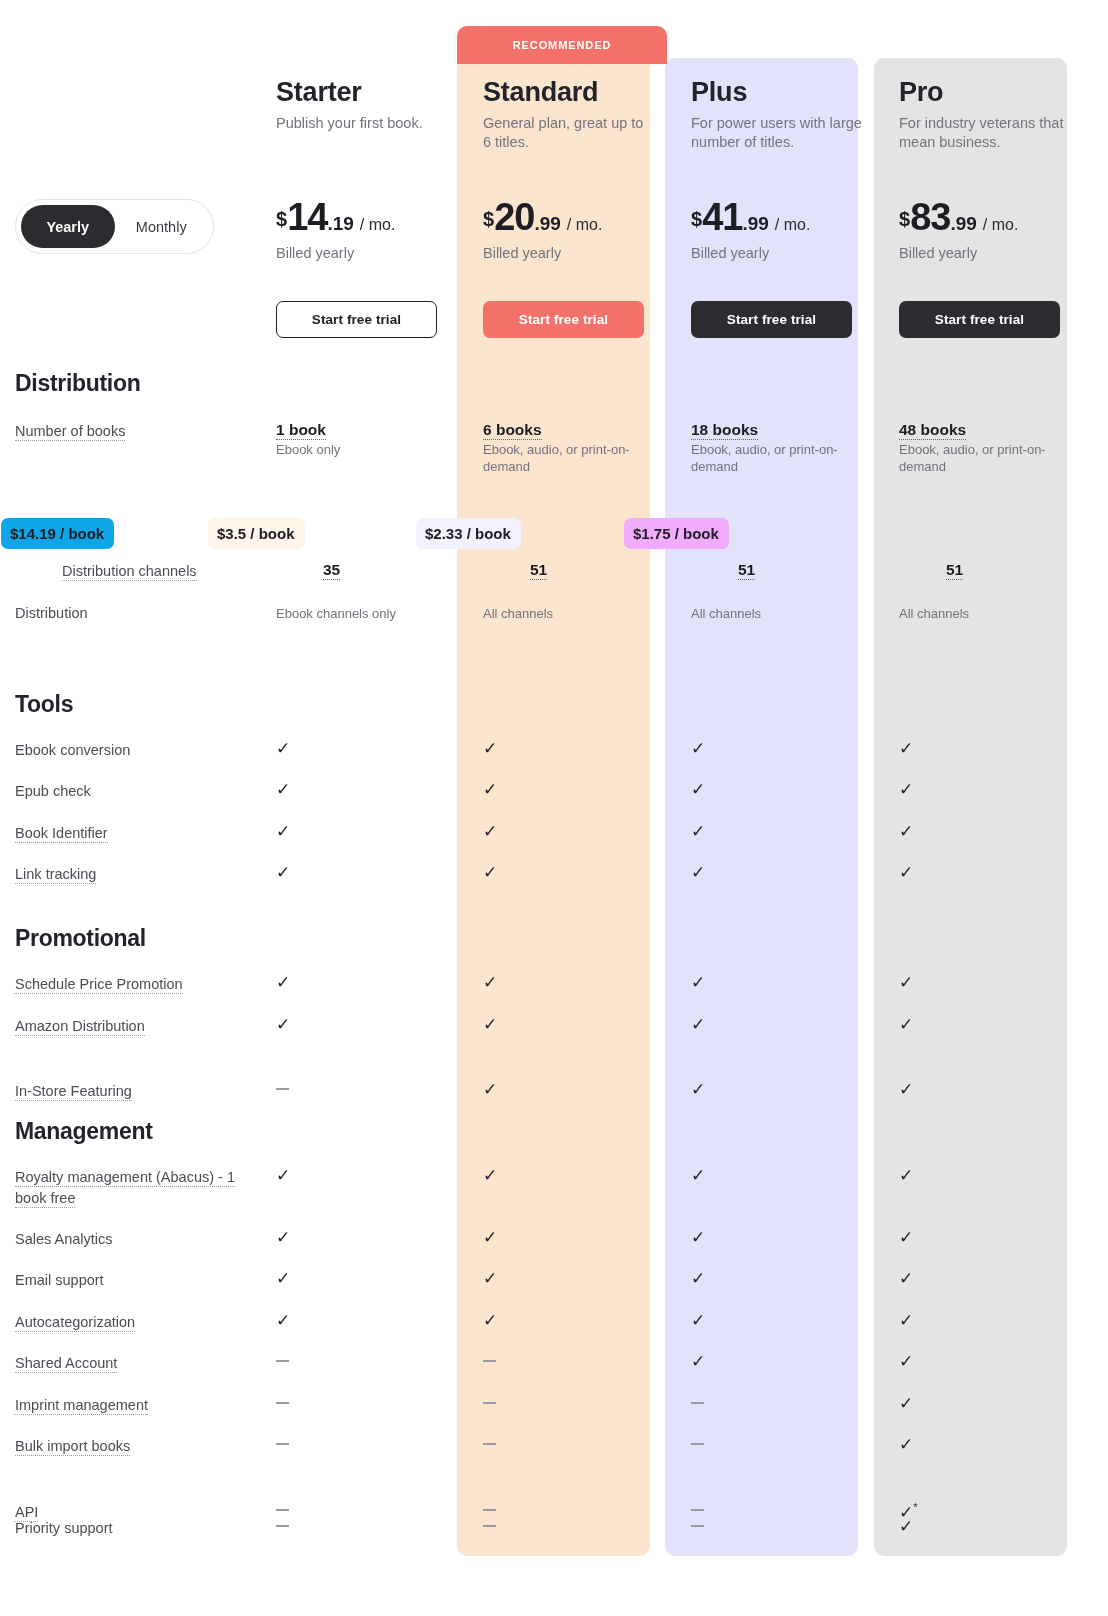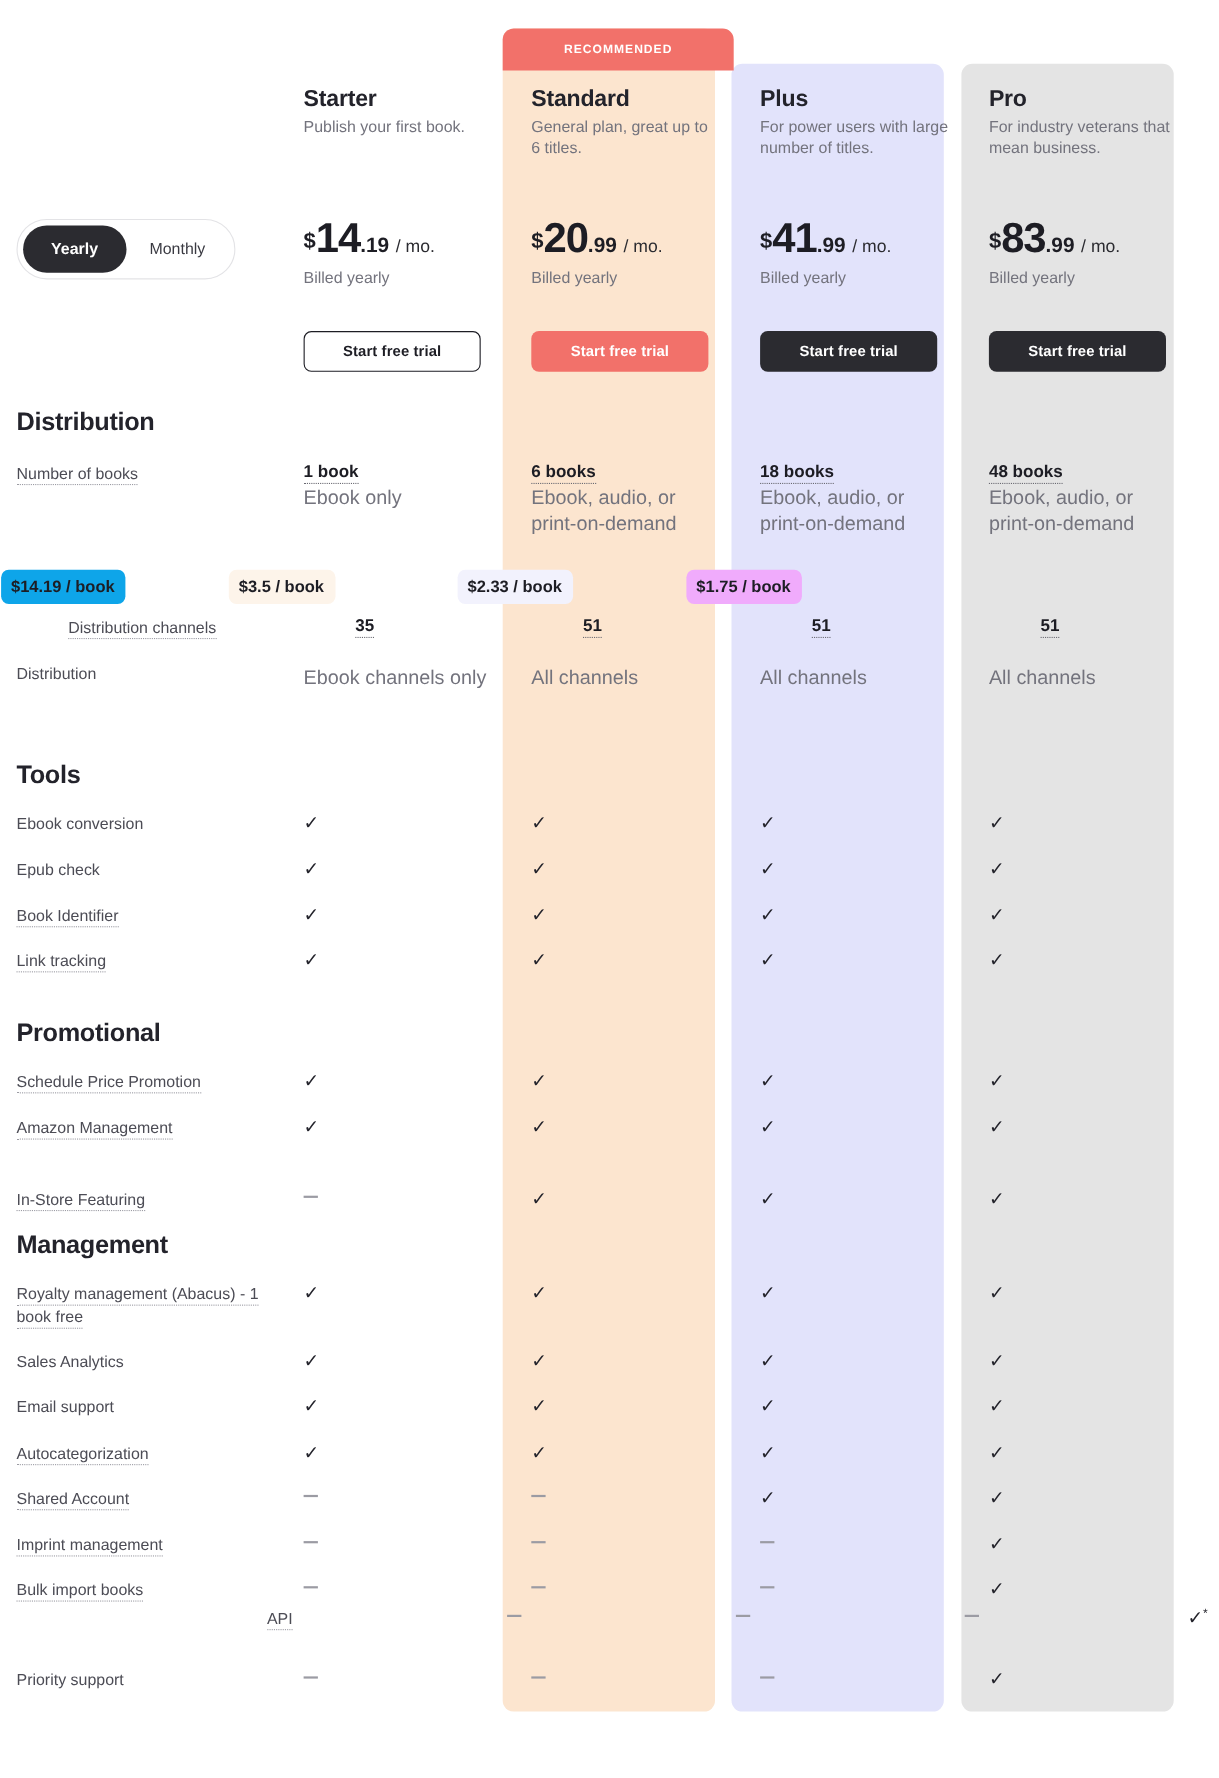--- a/index.html
+++ b/index.html
@@ -53,21 +53,21 @@
     width: 1108px;
     display: flex;
   }
   .c-label { width: 266px; padding-left: 15px; }
   .c-plan  { width: 208px; padding-left: 9px; }
   .c-plan.p0 { padding-left: 10px; }
 
   
   .header { top: 78px; }
   .plan-name {
-    font-size: 21px;
+    font-size: 27px;
     font-weight: bold;
     color: #23232b;
     letter-spacing: -0.2px;
     line-height: 1.1;
     margin-bottom: 6px;
   }
   .plan-desc {
     font-size: 14.5px;
     color: #73737d;
     line-height: 1.3;
@@ -160,21 +160,21 @@
     display: inline;
     padding-bottom: 1px;
   }
   .val-strong {
     font-size: 15.5px;
     font-weight: bold;
     color: #1d1d24;
   }
   .val-strong .dotted { border-bottom: 1.5px dotted #6a6a72; }
   .val-sub {
-    font-size: 18px;
+    font-size: 13px;
     color: #73737d;
     line-height: 1.33;
     max-width: 168px;
     margin-top: 2px;
   }
   .pill {
     display: inline-block;
     font-size: 15px;
     font-weight: bold;
     color: #1d1d24;
@@ -402,21 +402,21 @@
         <div class="c-label">
           <div class="feat-label"><span class="dotted">Schedule Price Promotion</span></div>
         </div>
         <div class="c-plan p0"><span class="check">✓</span></div>
         <div class="c-plan"><span class="check">✓</span></div>
         <div class="c-plan"><span class="check">✓</span></div>
         <div class="c-plan"><span class="check">✓</span></div>
       </div>
       <div class="row" style="top: 1016px;">
         <div class="c-label">
-          <div class="feat-label"><span class="dotted">Amazon Management</span></div>
+          <div class="feat-label"><span class="dotted">Amazon Distribution</span></div>
         </div>
         <div class="c-plan p0"><span class="check">✓</span></div>
         <div class="c-plan"><span class="check">✓</span></div>
         <div class="c-plan"><span class="check">✓</span></div>
         <div class="c-plan"><span class="check">✓</span></div>
       </div>
       <div class="row" style="top: 1057px; margin-top: 24px;">
         <div class="c-label">
           <div class="feat-label"><span class="dotted">In-Store Featuring</span></div>
         </div>
@@ -482,21 +482,21 @@
       </div>
       <div class="row" style="top: 1436px;">
         <div class="c-label">
           <div class="feat-label"><span class="dotted">Bulk import books</span></div>
         </div>
         <div class="c-plan p0"><span class="dash"></span></div>
         <div class="c-plan"><span class="dash"></span></div>
         <div class="c-plan"><span class="dash"></span></div>
         <div class="c-plan"><span class="check">✓</span></div>
       </div>
-      <div class="row" style="top: 1462px; text-align: right;">
+      <div class="row" style="top: 1502px;">
         <div class="c-label">
           <div class="feat-label"><span class="dotted">API</span></div>
         </div>
         <div class="c-plan p0"><span class="dash"></span></div>
         <div class="c-plan"><span class="dash"></span></div>
         <div class="c-plan"><span class="dash"></span></div>
         <div class="c-plan"><span class="check">✓<span class="ast">*</span></span></div>
       </div>
       <div class="row" style="top: 1518px;">
         <div class="c-label">

